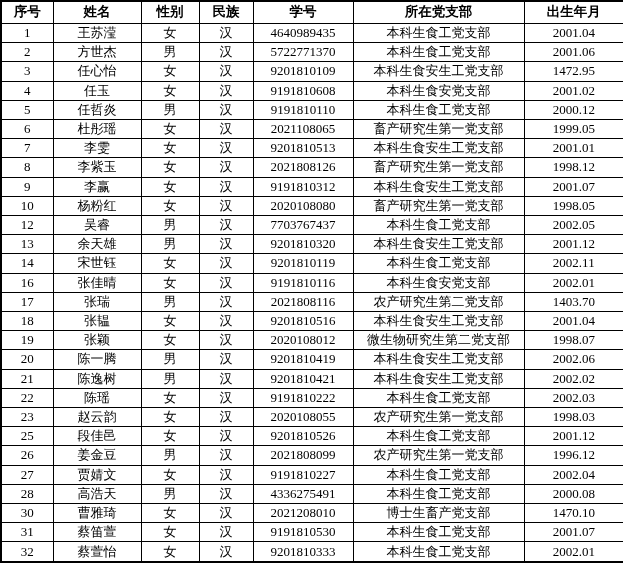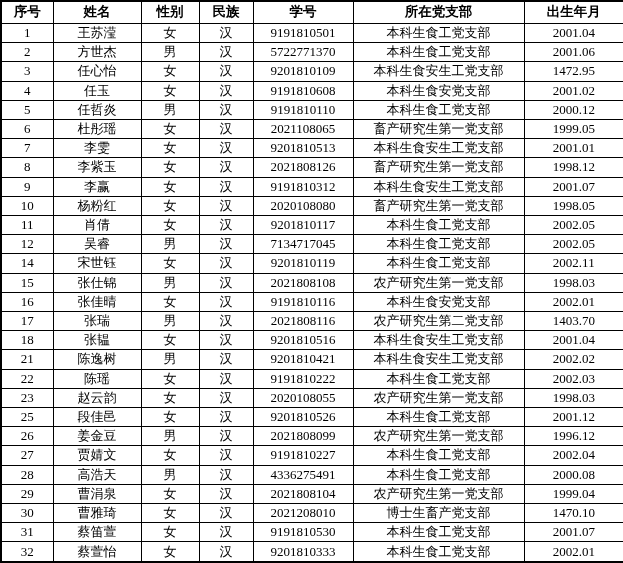--- a/index.html
+++ b/index.html
@@ -71,21 +71,21 @@
         <th>所在党支部</th>
         <th>出生年月</th>
       </tr>
     </thead>
     <tbody>
         <tr>
           <td>1</td>
           <td>王苏滢</td>
           <td>女</td>
           <td>汉</td>
-          <td>9191810501</td>
+          <td>4640989435</td>
           <td>本科生食工党支部</td>
           <td>2001.04</td>
         </tr>
         <tr>
           <td>2</td>
           <td>方世杰</td>
           <td>男</td>
           <td>汉</td>
           <td>5722771370</td>
           <td>本科生食工党支部</td>
@@ -157,54 +157,45 @@
         <tr>
           <td>10</td>
           <td>杨粉红</td>
           <td>女</td>
           <td>汉</td>
           <td>2020108080</td>
           <td>畜产研究生第一党支部</td>
           <td>1998.05</td>
         </tr>
         <tr>
-          <td>11</td>
-          <td>肖倩</td>
-          <td>女</td>
-          <td>汉</td>
-          <td>9201810117</td>
-          <td>本科生食工党支部</td>
-          <td>2002.05</td>
-        </tr>
-        <tr>
           <td>12</td>
           <td>吴睿</td>
           <td>男</td>
           <td>汉</td>
-          <td>7134717045</td>
+          <td>7703767437</td>
           <td>本科生食工党支部</td>
           <td>2002.05</td>
+        </tr>
+        <tr>
+          <td>13</td>
+          <td>余天雄</td>
+          <td>男</td>
+          <td>汉</td>
+          <td>9201810320</td>
+          <td>本科生食安生工党支部</td>
+          <td>2001.12</td>
         </tr>
         <tr>
           <td>14</td>
           <td>宋世钰</td>
           <td>女</td>
           <td>汉</td>
           <td>9201810119</td>
           <td>本科生食工党支部</td>
           <td>2002.11</td>
-        </tr>
-        <tr>
-          <td>15</td>
-          <td>张仕锦</td>
-          <td>男</td>
-          <td>汉</td>
-          <td>2021808108</td>
-          <td>农产研究生第一党支部</td>
-          <td>1998.03</td>
         </tr>
         <tr>
           <td>16</td>
           <td>张佳晴</td>
           <td>女</td>
           <td>汉</td>
           <td>9191810116</td>
           <td>本科生食安党支部</td>
           <td>2002.01</td>
         </tr>
@@ -220,20 +211,38 @@
         <tr>
           <td>18</td>
           <td>张韫</td>
           <td>女</td>
           <td>汉</td>
           <td>9201810516</td>
           <td>本科生食安生工党支部</td>
           <td>2001.04</td>
         </tr>
         <tr>
+          <td>19</td>
+          <td>张颖</td>
+          <td>女</td>
+          <td>汉</td>
+          <td>2020108012</td>
+          <td>微生物研究生第二党支部</td>
+          <td>1998.07</td>
+        </tr>
+        <tr>
+          <td>20</td>
+          <td>陈一腾</td>
+          <td>男</td>
+          <td>汉</td>
+          <td>9201810419</td>
+          <td>本科生食安生工党支部</td>
+          <td>2002.06</td>
+        </tr>
+        <tr>
           <td>21</td>
           <td>陈逸树</td>
           <td>男</td>
           <td>汉</td>
           <td>9201810421</td>
           <td>本科生食安生工党支部</td>
           <td>2002.02</td>
         </tr>
         <tr>
           <td>22</td>
@@ -281,29 +290,20 @@
           <td>2002.04</td>
         </tr>
         <tr>
           <td>28</td>
           <td>高浩天</td>
           <td>男</td>
           <td>汉</td>
           <td>4336275491</td>
           <td>本科生食工党支部</td>
           <td>2000.08</td>
-        </tr>
-        <tr>
-          <td>29</td>
-          <td>曹涓泉</td>
-          <td>女</td>
-          <td>汉</td>
-          <td>2021808104</td>
-          <td>农产研究生第一党支部</td>
-          <td>1999.04</td>
         </tr>
         <tr>
           <td>30</td>
           <td>曹雅琦</td>
           <td>女</td>
           <td>汉</td>
           <td>2021208010</td>
           <td>博士生畜产党支部</td>
           <td>1470.10</td>
         </tr>

